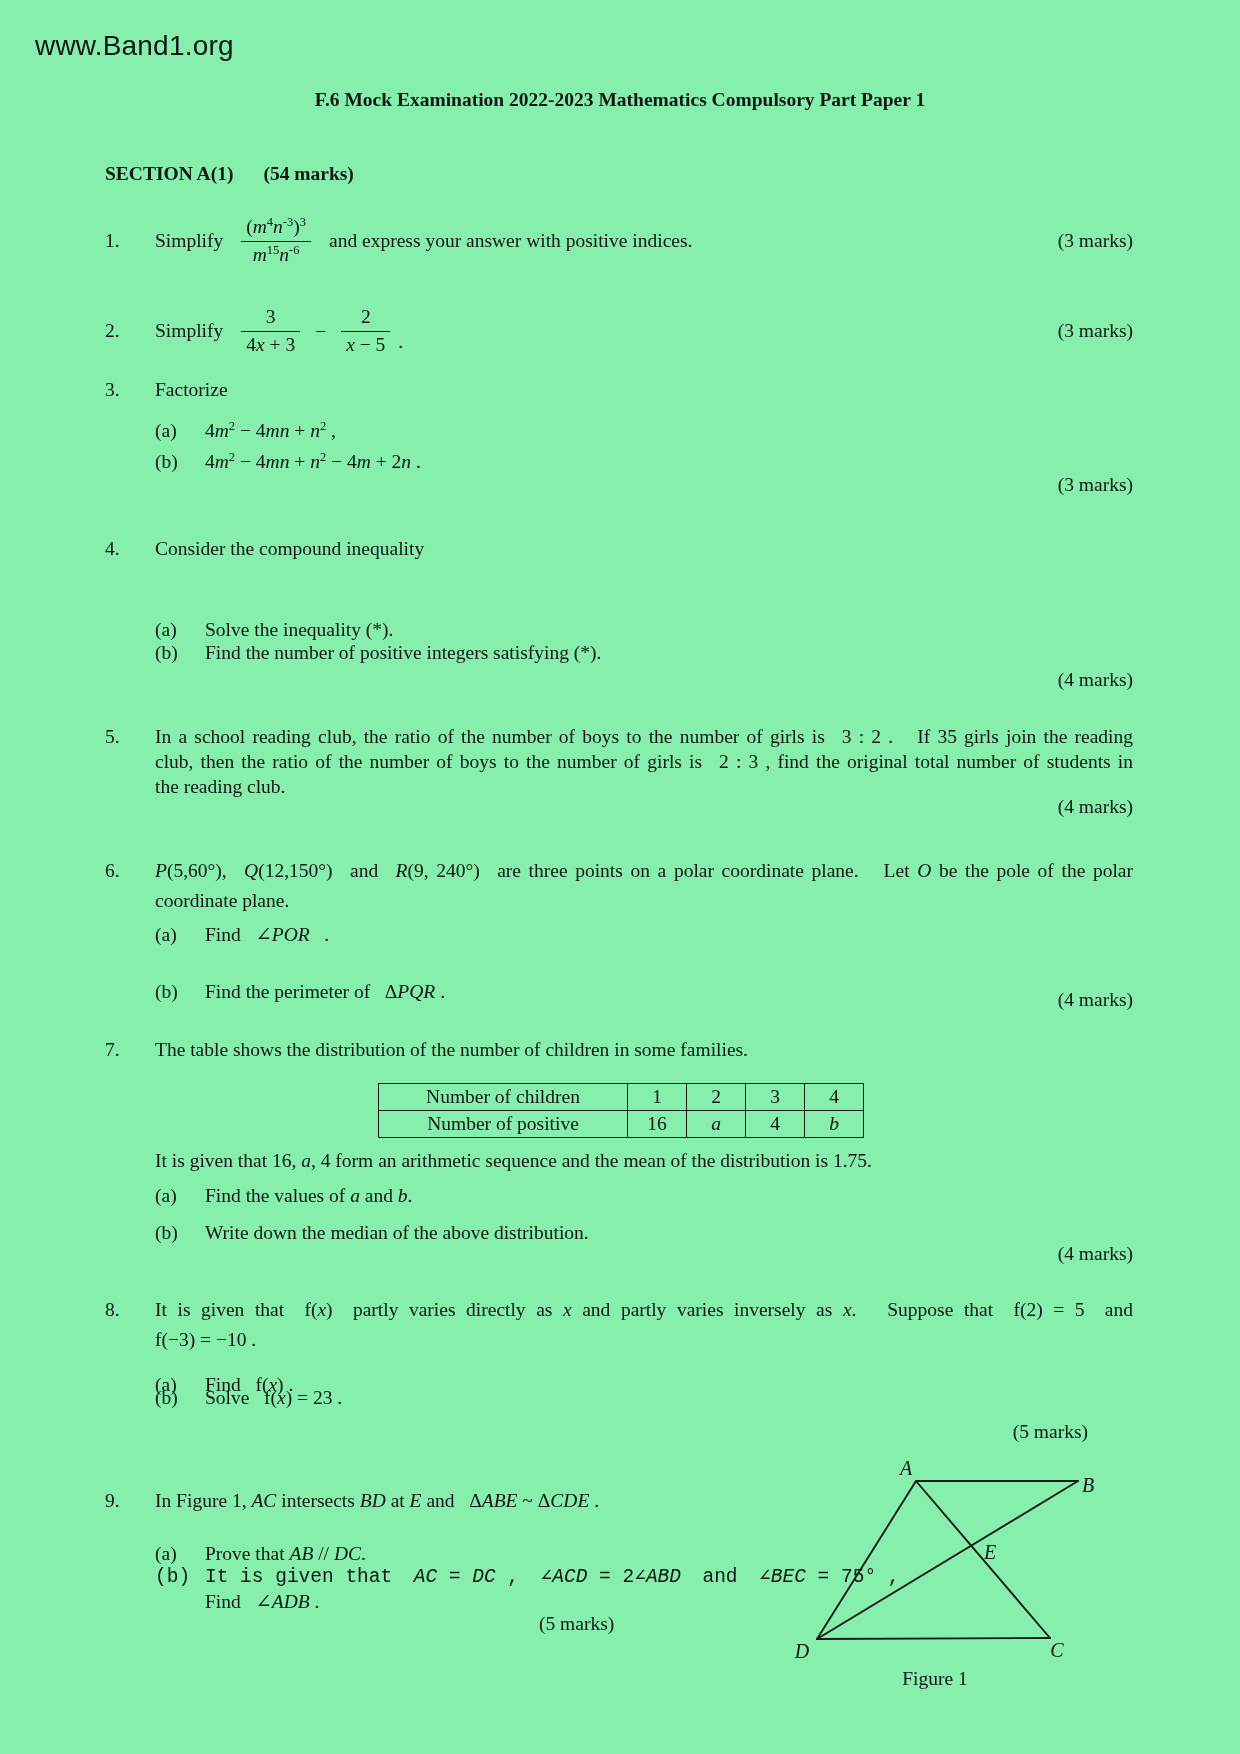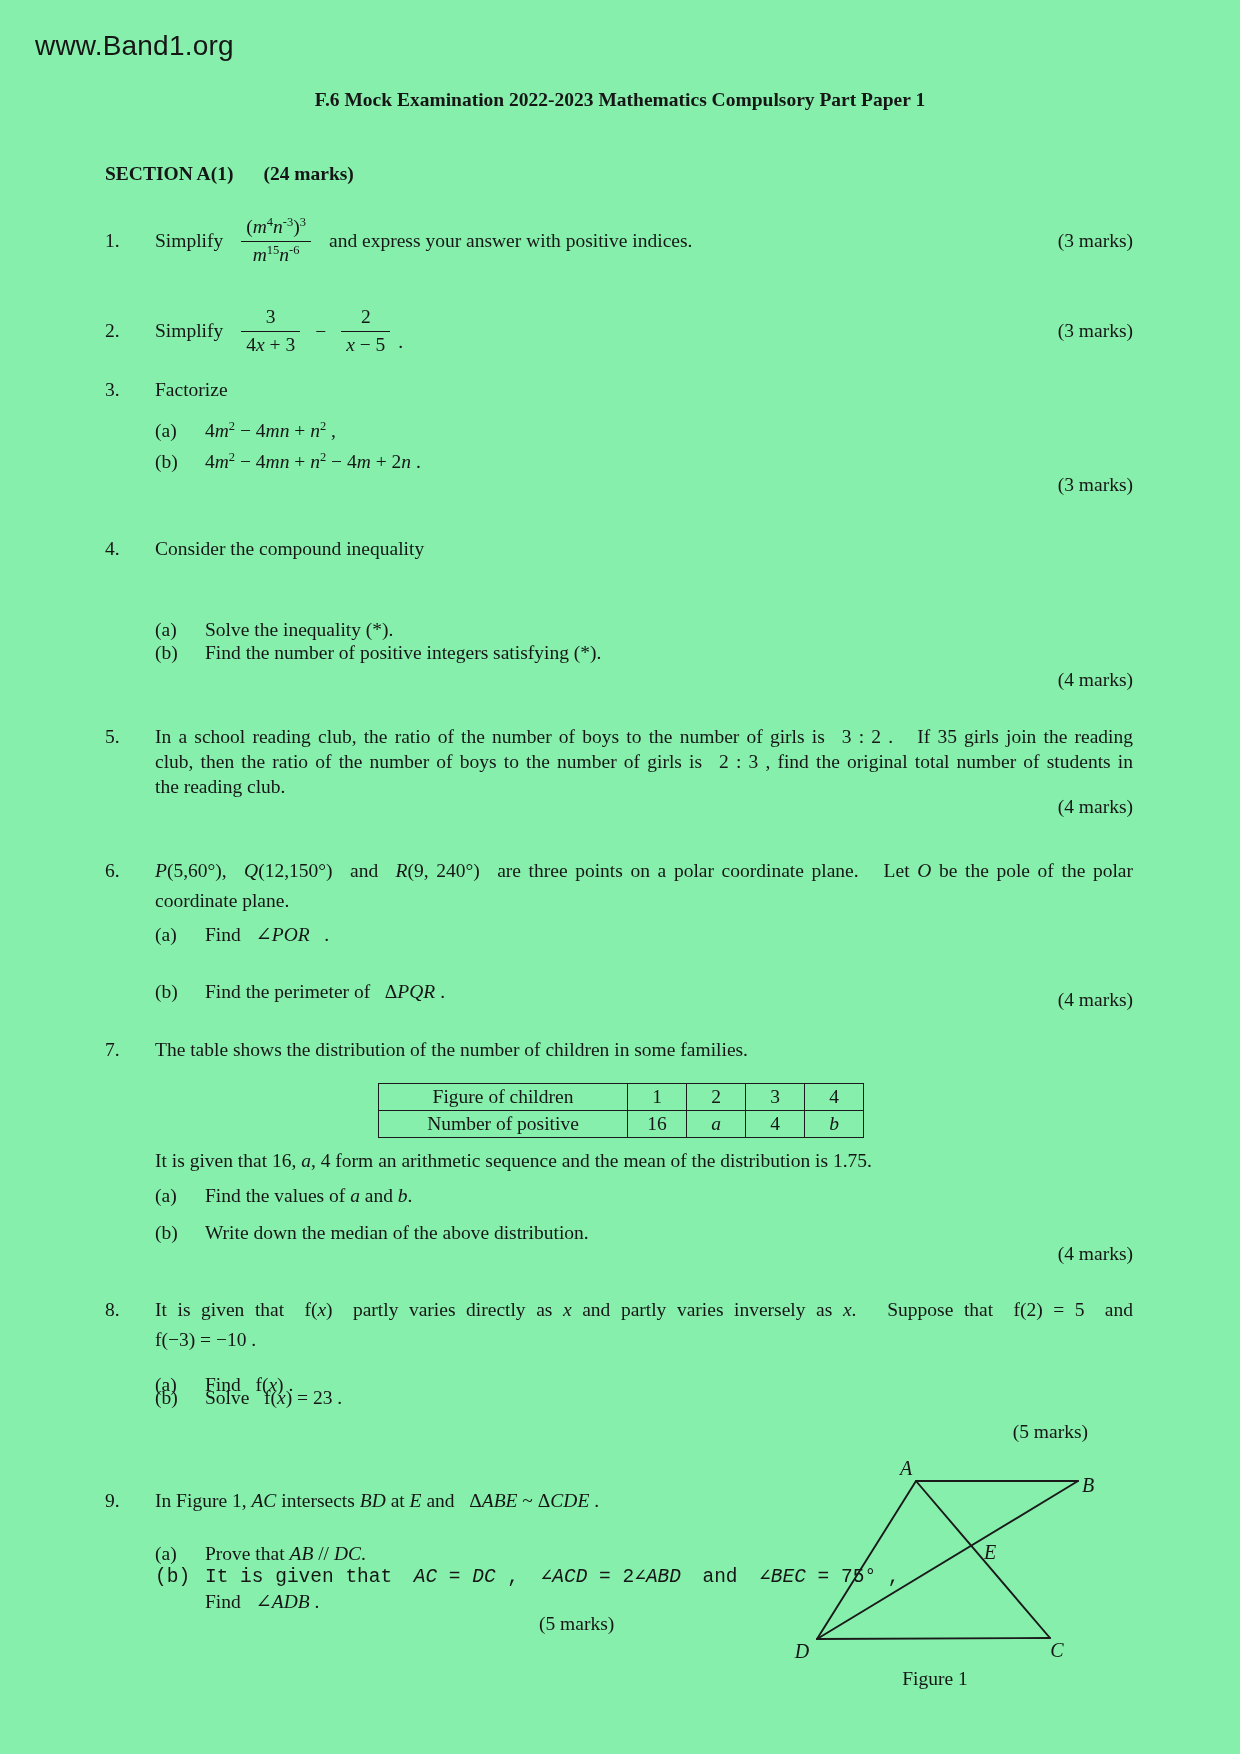--- a/index.html
+++ b/index.html
@@ -64,21 +64,21 @@
 </head>
 <body>
 
 <div class="page">
 
   <div class="abs watermark">www.Band1.org</div>
 
   <div class="abs title">F.6 Mock Examination 2022-2023 Mathematics Compulsory Part Paper 1</div>
 
   <div class="abs section">
-    <span>SECTION A(1)</span><span class="gap"></span><span>(24 marks)</span>
+    <span>SECTION A(1)</span><span class="gap"></span><span>(54 marks)</span>
   </div>
 
   <div class="mathrow" style="top:206px;height:70px;">
     <span class="qnum">1.</span>
     <span class="pre">Simplify</span>
     <span class="frac">
       <span class="num">(<i>m</i><sup>4</sup><i>n</i><sup>-3</sup>)<sup>3</sup></span>
       <span class="den"><i>m</i><sup>15</sup><i>n</i><sup>-6</sup></span>
     </span>
     <span class="post">and express your answer with positive indices.</span>
@@ -143,21 +143,21 @@
     <span class="plabel">(b)</span><span>Find the perimeter of  <span class="math">Δ<i>P</i><i>Q</i><i>R</i></span> .</span>
   </div>
   <div class="marksrow" style="top:989px;">(4 marks)</div>
 
   <div class="qrow" style="top:1038px;">
     <span class="qnum">7.</span><span>The table shows the distribution of the number of children in some families.</span>
   </div>
   <table class="dist-table">
     <tbody>
       <tr>
-        <td class="lbl">Figure of children</td>
+        <td class="lbl">Number of children</td>
         <td class="val">1</td>
         <td class="val">2</td>
         <td class="val">3</td>
         <td class="val">4</td>
       </tr>
       <tr>
         <td class="lbl">Number of positive</td>
         <td class="val">16</td>
         <td class="val"><i>a</i></td>
         <td class="val">4</td>

